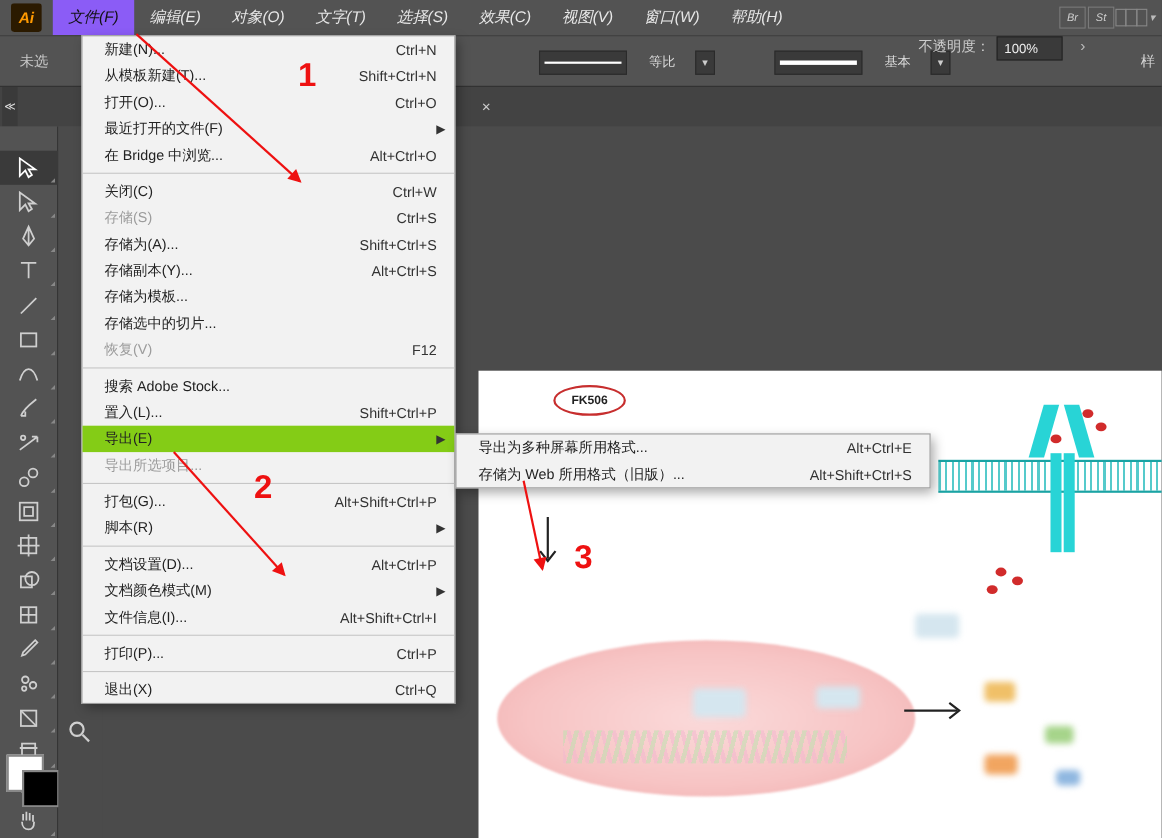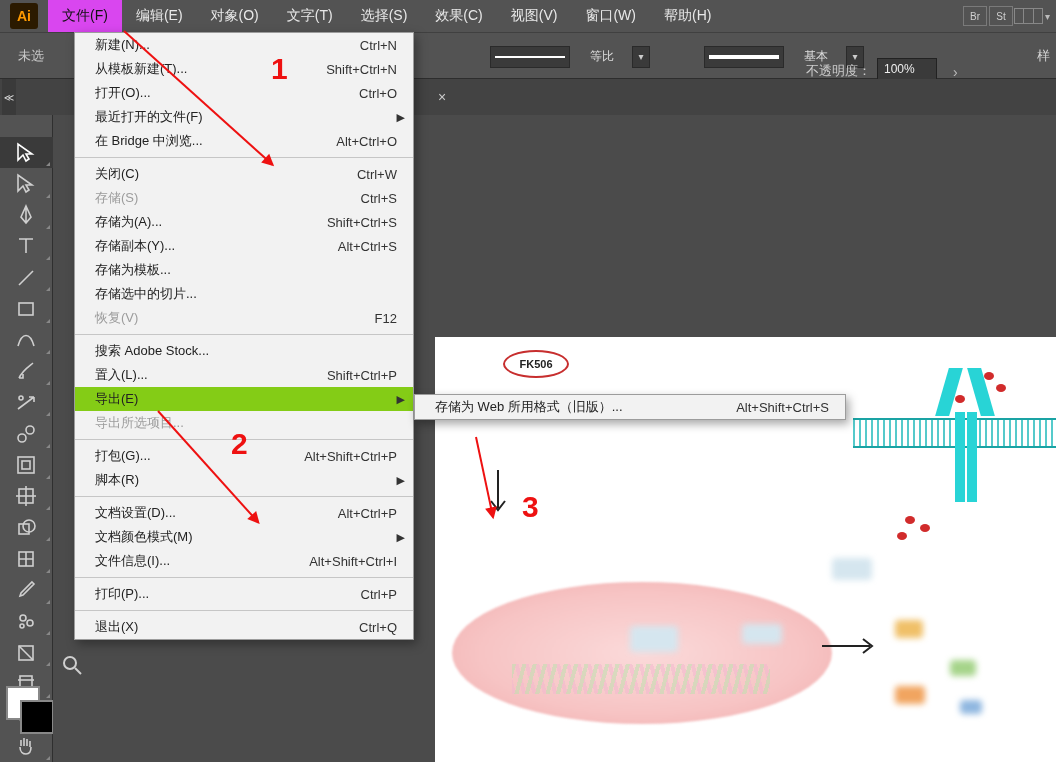--- a/index.html
+++ b/index.html
@@ -1,38 +1,38 @@
 <!DOCTYPE html>
 <html><head>
 <meta charset="utf-8">
 <style>
   * { box-sizing: border-box; margin: 0; padding: 0; user-select: none; }
   html,body { width:1056px; height:762px; font-family:"Microsoft YaHei","Segoe UI",sans-serif; font-size:13px; overflow:hidden; background:#4a4a4a; }
   
-  .top-strip { position:absolute; left:0; top:0; width:1056px; height:32px; background:#535353; display:flex; align-items:center; }
+  .top-strip { position:absolute; left:0; top:0; width:1056px; height:32px; background:#535353; display:flex; align-items:center;font-style:italic; }
   .ai-logo { width:48px; height:32px; display:flex; align-items:center; justify-content:center; }
   .ai-logo svg { display:block; }
   .menubar { display:flex; height:32px; align-items:stretch; }
   .menubar .mi { padding:0 14px; color:#e8e8e8; display:flex; align-items:center; cursor:pointer; font-size:14px; white-space:nowrap; }
-  .menubar .mi.active { background:#d946ef; color:#111; }
+  .menubar .mi.active { background:#8b5cf6; color:#111; }
   .right-icons { position:absolute; right:6px; top:0; height:32px; display:flex; align-items:center; gap:2px; color:#b8b8b8; font-size:11px; }
   .right-icons .ico { width:24px; height:20px; border:1px solid #7a7a7a; display:flex; align-items:center; justify-content:center; font-size:10px; color:#cfcfcf; }
   .right-icons .arrange { width:28px; height:16px; display:flex; }
   .right-icons .arrange div { flex:1; border:1px solid #888; margin:0 0 0 -1px; }
   .right-icons .chev { color:#bbb; font-size:10px; }
   
   .control-bar { position:absolute; left:0; top:32px; width:1056px; height:47px; background:#535353; border-top:1px solid #404040; border-bottom:1px solid #2d2d2d; display:flex; align-items:center; color:#c9c9c9; font-size:13px; padding-left:18px; }
   .control-bar .lbl { margin-right:0; white-space:nowrap; }
   .control-bar .stroke-group { position:absolute; left:490px; top:0; height:47px; display:flex; align-items:center; gap:18px; }
   .stroke-box { width:80px; height:22px; background:#3a3a3a; border:1px solid #2a2a2a; display:flex; align-items:center; padding:0 4px; }
   .stroke-line { flex:1; height:0; border-top:2px solid #fff; }
   .stroke-line.thick { border-top:4px solid #fff; }
   .stroke-lbl { color:#ddd; font-size:12px; margin-left:2px; }
   .dd { width:18px; height:22px; background:#3a3a3a; border:1px solid #2a2a2a; color:#ccc; font-size:10px; display:flex; align-items:center; justify-content:center; }
-  .opacity-group { position:absolute; left:806px; top:0; height:47px; display:flex; align-items:flex-end; color:#ccc; }
+  .opacity-group { position:absolute; left:835px; top:0; height:47px; display:flex; align-items:flex-start; color:#ccc; }
   .opac-val { width:60px; height:22px; background:#3a3a3a; border:1px solid #222; color:#eee; display:flex; align-items:center; padding:0 6px; margin:0 6px; font-size:12px; }
   .opacity-group .more { margin-left:10px; color:#bbb; font-size:14px; }
   .trail { position:absolute; right:6px; color:#d6d6d6; }
   
   .doc-strip { position:absolute; left:0; top:79px; width:1056px; height:36px; background:#434343; display:flex; align-items:center; }
   .doc-strip .chevs { width:14px; height:36px; background:#3a3a3a; color:#ddd; font-size:10px; display:flex; align-items:center; justify-content:center; margin-left:2px; }
   .doc-strip .close-x { position:absolute; left:438px; top:10px; color:#ccc; font-size:14px; }
   
   .app-body { position:absolute; left:0; top:115px; width:1056px; height:647px; background:#4b4b4b; }
   
@@ -418,20 +418,24 @@
     </div>
     <hr>
     <div class="row">
       <span>退出(X)</span>
       <span class="sc">Ctrl+Q</span>
     </div>
   </div>
 
 <div class="menu sub-menu" id="sub-menu">
     <div class="row">
+      <span>导出为多种屏幕所用格式...</span>
+      <span class="sc">Alt+Ctrl+E</span>
+    </div>
+    <div class="row">
       <span>存储为 Web 所用格式（旧版）...</span>
       <span class="sc">Alt+Shift+Ctrl+S</span>
     </div>
   </div>
 
 <span class="anno" style="left:271px; top:52px">1</span>
 <span class="anno" style="left:231px; top:427px">2</span>
 <span class="anno" style="left:522px; top:490px">3</span>
 <div class="red-line" style="left:124px; top:30px; width:200px; transform:rotate(42deg);"></div>
 <div class="red-line" style="left:158px; top:410px; width:150px; transform:rotate(48deg);"></div>

